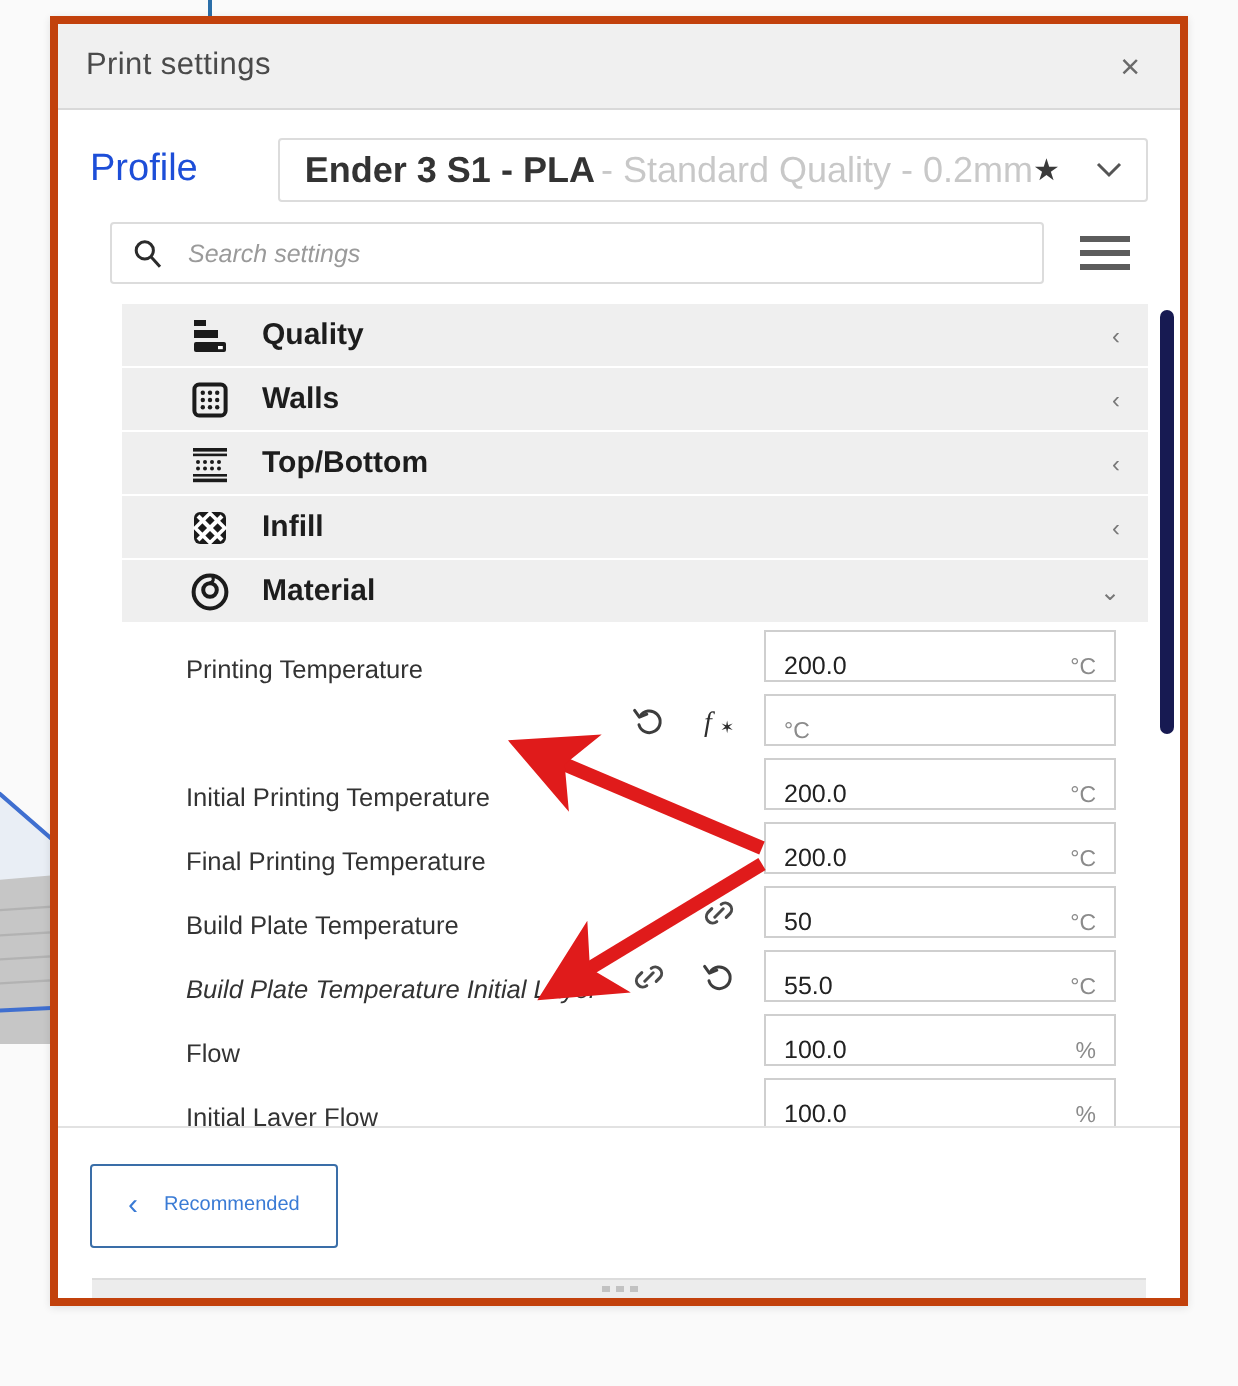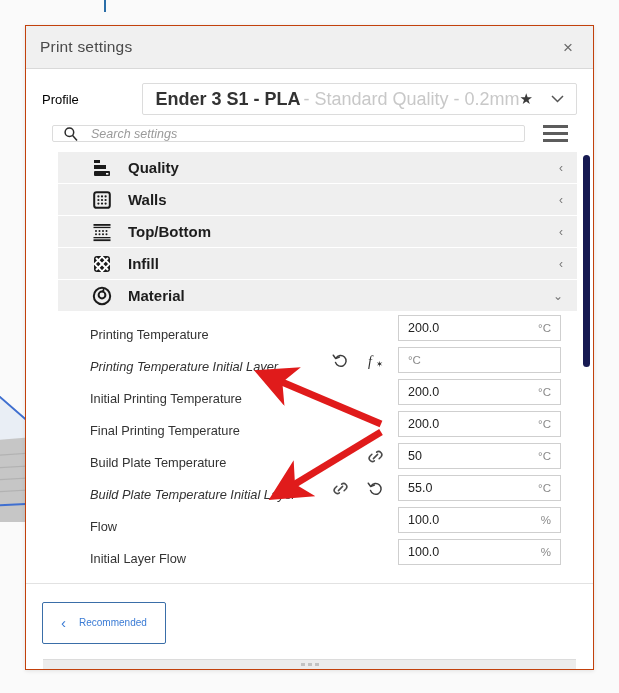--- a/index.html
+++ b/index.html
@@ -10,51 +10,51 @@
     overflow:hidden;position:relative;
   }
 
   
   #viewport{position:absolute;inset:0;background:#fafafa;overflow:hidden;}
   #model{position:absolute;left:-74px;top:372px;width:120px;height:150px;}
   #tabstrip{position:absolute;left:104px;top:0;width:2px;height:12px;background:#2a6ea8;}
 
   
   #panel{
-    position:absolute;left:25px;top:25px;width:569px;height:645px;
-    background:#ffffff;border:1px solid #c2410c;
+    position:absolute;left:25px;top:8px;width:569px;height:645px;
+    background:#ffffff;border:4px solid #c2410c;
     box-sizing:border-box;
     box-shadow:0 1px 4px rgba(0,0,0,.10);
   }
   #titlebar{
     height:43px;background:#f0f0f0;border-bottom:1px solid #d9d9d9;
     display:flex;align-items:center;justify-content:space-between;
     padding:0 16px 0 14px;box-sizing:border-box;
   }
   #titlebar .ttl{font-size:15.5px;color:#4a4a4a;letter-spacing:.2px;}
   #close{font-size:17px;color:#6a6a6a;line-height:1;cursor:pointer;padding:2px 4px;}
 
   
   #profile-row{display:flex;align-items:center;padding:14px 16px 10px 16px;}
-  #profile-label{font-size:13px;color:#000000;width:110px;}
+  #profile-label{font-size:19px;color:#1d4ed8;width:110px;}
   #profile-box{
     flex:1;height:32px;border:1px solid #dcdcdc;border-radius:2px;background:#fff;
     display:flex;align-items:center;padding:0 12px;box-sizing:border-box;
   }
   #profile-name{font-size:18px;color:#333;font-weight:bold;white-space:nowrap;}
   #profile-sub{font-size:18px;color:#c8c8c8;white-space:nowrap;margin-left:3px;}
   #profile-spacer{flex:1;}
   .pf-icn{color:#3a3a3a;display:flex;align-items:center;cursor:pointer;}
   #star{font-size:15px;margin-right:18px;}
   #prof-caret{font-size:11px;color:#555;}
 
   
   #search-row{display:flex;align-items:center;padding:0 18px 0 26px;gap:0;}
   #search-box{
-    flex:1;height:17px;border:1px solid #dcdcdc;border-radius:2px;background:#fff;
+    flex:1;height:31px;border:1px solid #dcdcdc;border-radius:2px;background:#fff;
     display:flex;align-items:center;padding:0 10px;box-sizing:border-box;
   }
   #search-icon{width:16px;height:16px;margin-right:10px;flex:none;}
   #search-input{
     border:0;outline:0;flex:1;font-size:12.5px;font-style:italic;color:#444;
     font-family:"Liberation Sans", sans-serif;background:transparent;
   }
   #search-input::placeholder{color:#9a9a9a;font-style:italic;}
   #menu-btn{width:40px;display:flex;flex-direction:column;align-items:center;justify-content:center;gap:4px;cursor:pointer;margin-left:10px;}
   #menu-btn i{display:block;width:25px;height:3px;background:#5c5c5c;}
@@ -73,22 +73,22 @@
   .srow{
     height:32px;display:flex;align-items:center;
     padding:0 16px 0 32px;box-sizing:border-box;margin:0 16px 0 32px;
   }
   .srow .sl{font-size:12.8px;color:#333;white-space:nowrap;margin-top:13px;}
   .srow.mod .sl{font-style:italic;}
   .srow .sp{flex:1;}
   .row-icons{display:flex;align-items:center;gap:18px;margin-right:14px;}
   .row-icons span{display:flex;align-items:center;cursor:pointer;color:#3d3d3d;}
   .field{
-    width:163px;height:26px;border:1px solid #cfcfcf;background:#fff;
-    display:flex;align-items:center;box-sizing:border-box;padding:0 9px;flex:none;
+    width:176px;height:26px;border:1px solid #cfcfcf;background:#fff;
+    display:flex;align-items:flex-end;box-sizing:border-box;padding:0 9px;flex:none;
   }
   .field .fv{font-size:12.5px;color:#222;flex:1;}
   .field .fu{font-size:11.5px;color:#8b8b8b;}
 
   
   #sbar{position:absolute;right:3px;top:3px;width:7px;height:212px;background:#171a52;border-radius:4px;cursor:pointer;}
 
   
   #footer{
     position:absolute;left:0;right:0;bottom:8px;height:78px;
@@ -252,21 +252,20 @@
         <div class="srow">
           <span class="sl">Printing Temperature</span>
           <span class="sp"></span>
           <span class="row-icons"></span>
           <span class="field">
             <span class="fv">200.0</span>
             <span class="fu">°C</span>
           </span>
         </div>
         <div class="srow mod">
-          <span class="sl">Printing Temperature Initial Layer</span>
           <span class="sp"></span>
           <span class="row-icons">
             <span>
               <svg xmlns="http://www.w3.org/2000/svg" width="17" height="17" viewBox="0 0 17 17">
                 <path d="M4 6.2 A5.4 5.4 0 1 1 3.5 10.4" fill="none" stroke="#3d3d3d" stroke-width="1.5" stroke-linecap="round"></path>
                 <polyline points="1.3,3.2 3.7,6.6 7.4,5.1" fill="none" stroke="#3d3d3d" stroke-width="1.5" stroke-linecap="round" stroke-linejoin="round"></polyline>
               </svg>
             </span>
             <span>
               <svg xmlns="http://www.w3.org/2000/svg" width="17" height="17" viewBox="0 0 17 17">

